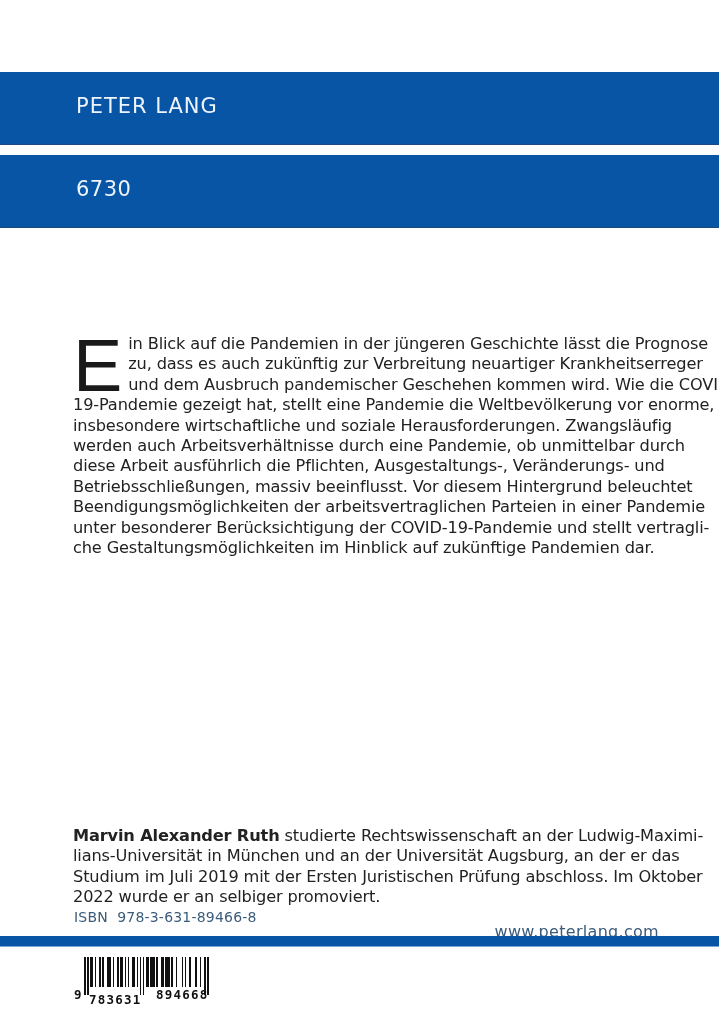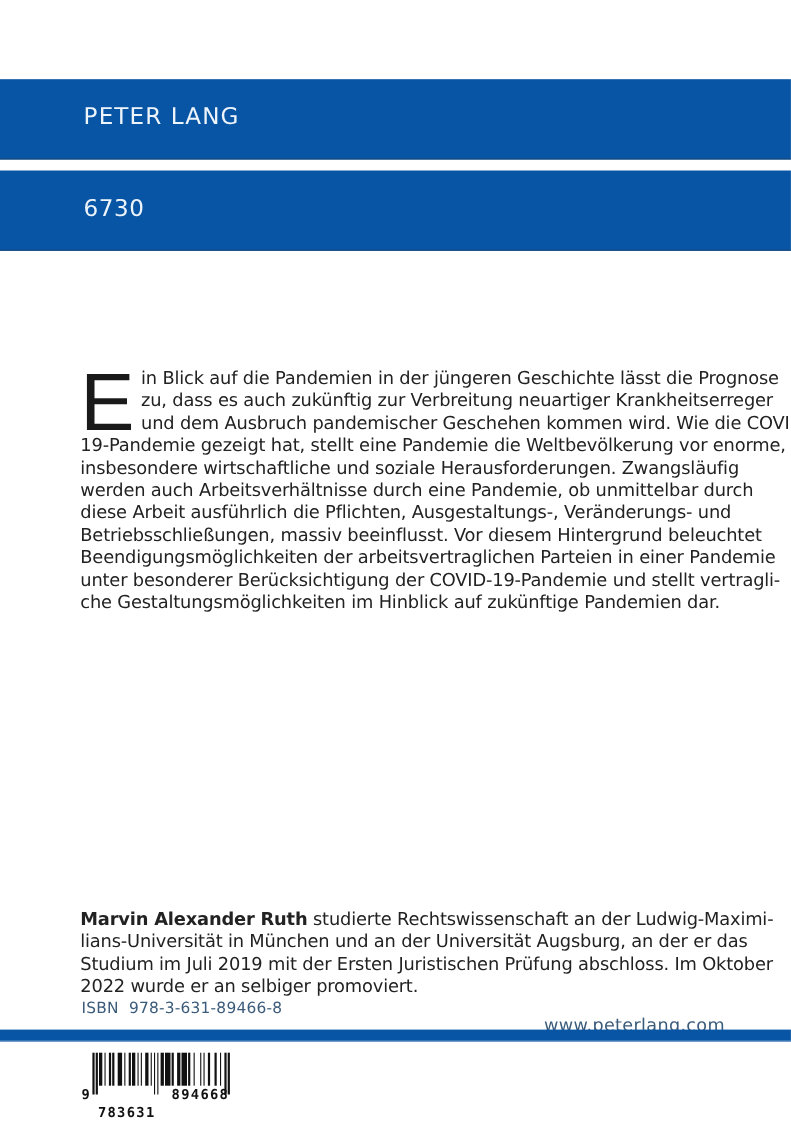--- a/index.html
+++ b/index.html
@@ -54,21 +54,21 @@
   }
   .barcode .bars { position: absolute; left: 12px; top: 2px; height: 36px; display: flex; align-items: flex-start; }
   .barcode .bar { background: #111; height: 30px; }
   .barcode .bar.guard { height: 38px; }
   .barcode .sp { height: 30px; }
   .barcode .digits {
     position: absolute; left: 0; top: 32px; width: 152px;
     font-family: "DejaVu Sans Mono", monospace; font-size: 12.5px; color: #111; letter-spacing: 1.2px; font-weight: bold;
   }
   .barcode .d-first { position: absolute; left: 2px; top: 0; }
-  .barcode .d-left { position: absolute; left: 17px; top: 16px; text-align: right; }
+  .barcode .d-left { position: absolute; left: 17px; top: 5px; text-align: right; }
   .barcode .d-right { position: absolute; left: 84px; top: 0; }
 </style>
 </head>
 <body>
 
 <div class="band band-top">
   <span class="band-text">PETER LANG</span>
 </div>
 <div class="band band-series">
   <span class="band-text">6730</span>

